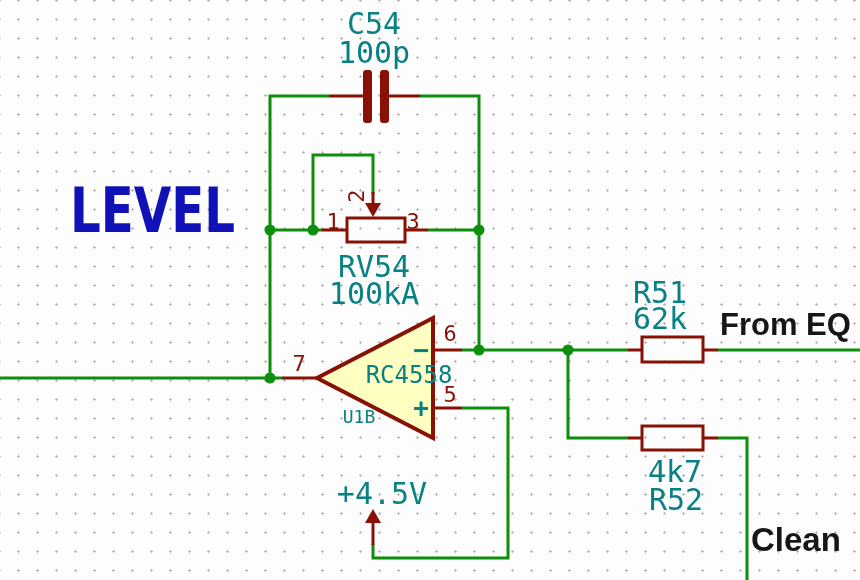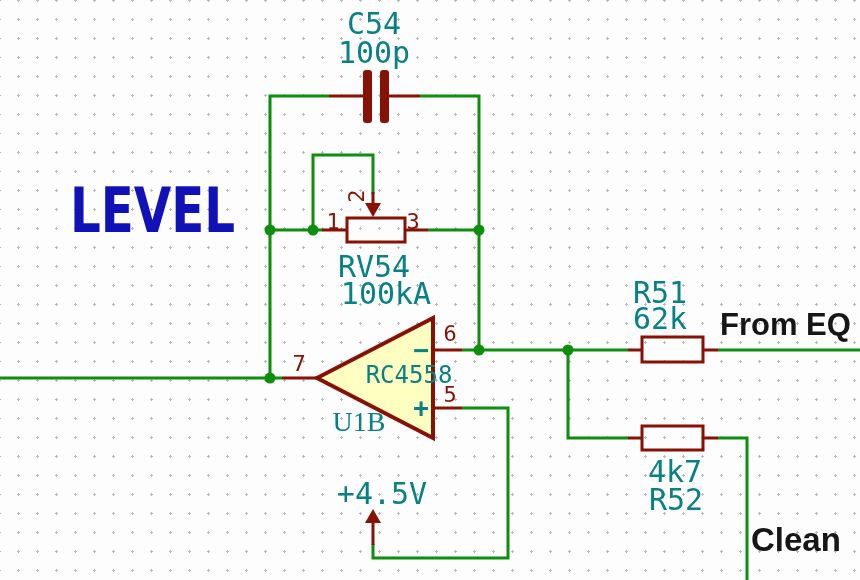--- a/index.html
+++ b/index.html
@@ -23,21 +23,21 @@
   .arrow{fill:var(--comp);stroke:none;}
   .opamp-body{fill:var(--fill);stroke:var(--comp);stroke-width:4;stroke-linejoin:miter;}
   .lbl{position:absolute;line-height:1;white-space:pre;}
   .teal{color:var(--label);font-size:30px;}
   .pin{color:var(--comp);font-size:22px;}
   .cent{transform:translateX(-50%);}
   .net{color:var(--net);font-family:"Liberation Sans",sans-serif;font-weight:700;font-size:31px;text-align:center;}
   .title{color:var(--title);font-family:"DejaVu Sans",sans-serif;font-weight:bold;
          font-size:62px;transform:scaleX(0.78);transform-origin:left top;}
   .inner{font-size:24px;}
-  .small{font-size:28px;font-family:Liberation Serif, serif;}
+  .small{font-size:18px;}
   .sign{color:var(--label);font-size:26px;font-weight:bold;}
   .rot{transform:translate(-50%,-50%) rotate(-90deg);}
 </style>
 </head>
 <body>
 
 <div class="canvas">
 
   <svg class="sch" width="860" height="580" viewBox="0 0 860 580">
 
@@ -91,21 +91,21 @@
 
   <span class="lbl title" style="left:70px;top:180px;">LEVEL</span>
 
   <span class="lbl teal cent" style="left:374px;top:9px;">C54</span>
   <span class="lbl teal cent" style="left:374px;top:38px;">100p</span>
 
   <span class="lbl pin cent" style="left:333px;top:211px;">1</span>
   <span class="lbl pin rot" style="left:357px;top:196px;">2</span>
   <span class="lbl pin cent" style="left:413px;top:211px;">3</span>
   <span class="lbl teal cent" style="left:374px;top:252px;">RV54</span>
-  <span class="lbl teal cent" style="left:374px;top:279px;margin-left:12px;">100kA</span>
+  <span class="lbl teal cent" style="left:374px;top:279px;">100kA</span>
 
   <span class="lbl teal inner cent" style="left:391px;top:363px;margin-left:18px;">RC4558</span>
   <span class="lbl teal small cent" style="left:359px;top:408px;">U1B</span>
   <span class="lbl sign cent" style="left:421px;top:337px;">−</span>
   <span class="lbl sign cent" style="left:421px;top:395px;">+</span>
   <span class="lbl pin cent" style="left:299px;top:353px;">7</span>
   <span class="lbl pin cent" style="left:450px;top:323px;">6</span>
   <span class="lbl pin cent" style="left:450px;top:384px;">5</span>
 
   <span class="lbl teal cent" style="left:660px;top:278px;">R51</span>

